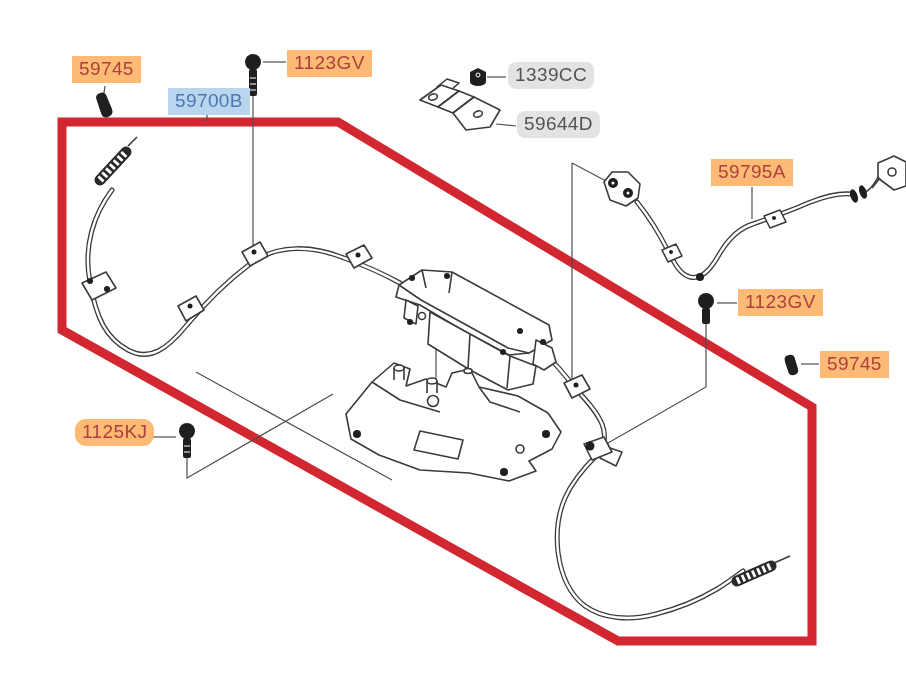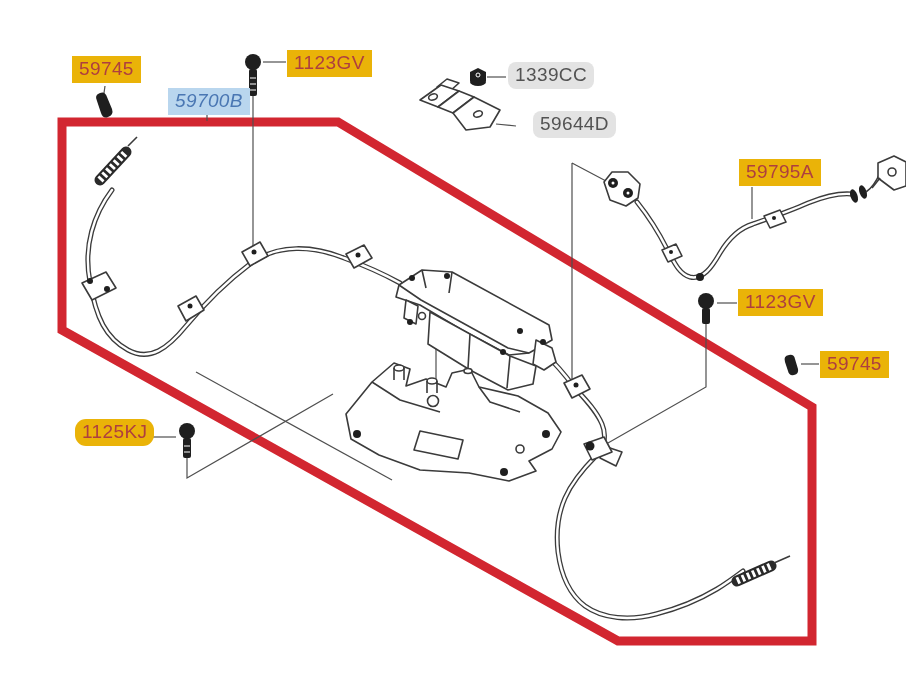--- a/index.html
+++ b/index.html
@@ -9,21 +9,21 @@
     font-family:"Liberation Sans", sans-serif;
   }
   .stage svg { position:absolute; left:0; top:0; }
 
   .plabel {
     position:absolute;
     font-size:19px; line-height:1.3;
     padding:1px 7px; letter-spacing:0.4px;
     white-space:nowrap;
   }
-  .plabel.pink { background:#eab308; color:#ae3f3f; }
+  .plabel.pink { background:#fdba74; color:#ae3f3f; }
   .plabel.blue { background:#b9d6ee; color:#4a77b3; }
   .plabel.gray { background:#e3e3e3; color:#535353;border-radius:8px; }
 
   
   .cable-o  { fill:none; stroke:#3b3b3b; stroke-width:5;   stroke-linecap:round; }
   .cable-i  { fill:none; stroke:#ffffff; stroke-width:2.4; stroke-linecap:round; }
   .thin     { fill:none; stroke:#3b3b3b; stroke-width:1.6; stroke-linejoin:round; }
   .leader   { fill:none; stroke:#4f4f4f; stroke-width:1.2; }
   .part     { fill:#ffffff; stroke:#3b3b3b; stroke-width:1.6; stroke-linejoin:round; }
   .dark     { fill:#1f1f1f; stroke:none; }
@@ -203,21 +203,21 @@
     <g>
       <path class="dark" d="M 97,101 q -3,-6 3,-8 q 5,-2 7,4 l 5,12 q 2,6 -4,8 q -5,2 -7,-4 Z"></path>
     </g>
     <g>
       <path class="dark" d="M 785,362 q -2,-6 4,-7 q 5,-1 6,4 l 3,10 q 1,5 -4,6 q -5,1 -6,-4 Z"></path>
     </g>
   </svg>
 
   <div class="plabel pink" style="left:72px;  top:56px;">59745</div>
   <div class="plabel pink" style="left:287px; top:50px;">1123GV</div>
-  <div class="plabel blue" style="left:168px; top:88px;font-style:italic;">59700B</div>
+  <div class="plabel blue" style="left:168px; top:88px;">59700B</div>
   <div class="plabel gray" style="left:508px; top:62px;">1339CC</div>
-  <div class="plabel gray" style="left:517px; top:111px;margin-left:16px;">59644D</div>
-  <div class="plabel pink" style="left:711px; top:159px;margin-left:28px;">59795A</div>
+  <div class="plabel gray" style="left:517px; top:111px;">59644D</div>
+  <div class="plabel pink" style="left:711px; top:159px;">59795A</div>
   <div class="plabel pink" style="left:738px; top:289px;">1123GV</div>
   <div class="plabel pink" style="left:820px; top:351px;">59745</div>
   <div class="plabel pink" style="left:75px;  top:419px;border-radius:11px;">1125KJ</div>
 
 </div>
 
 </body></html>

